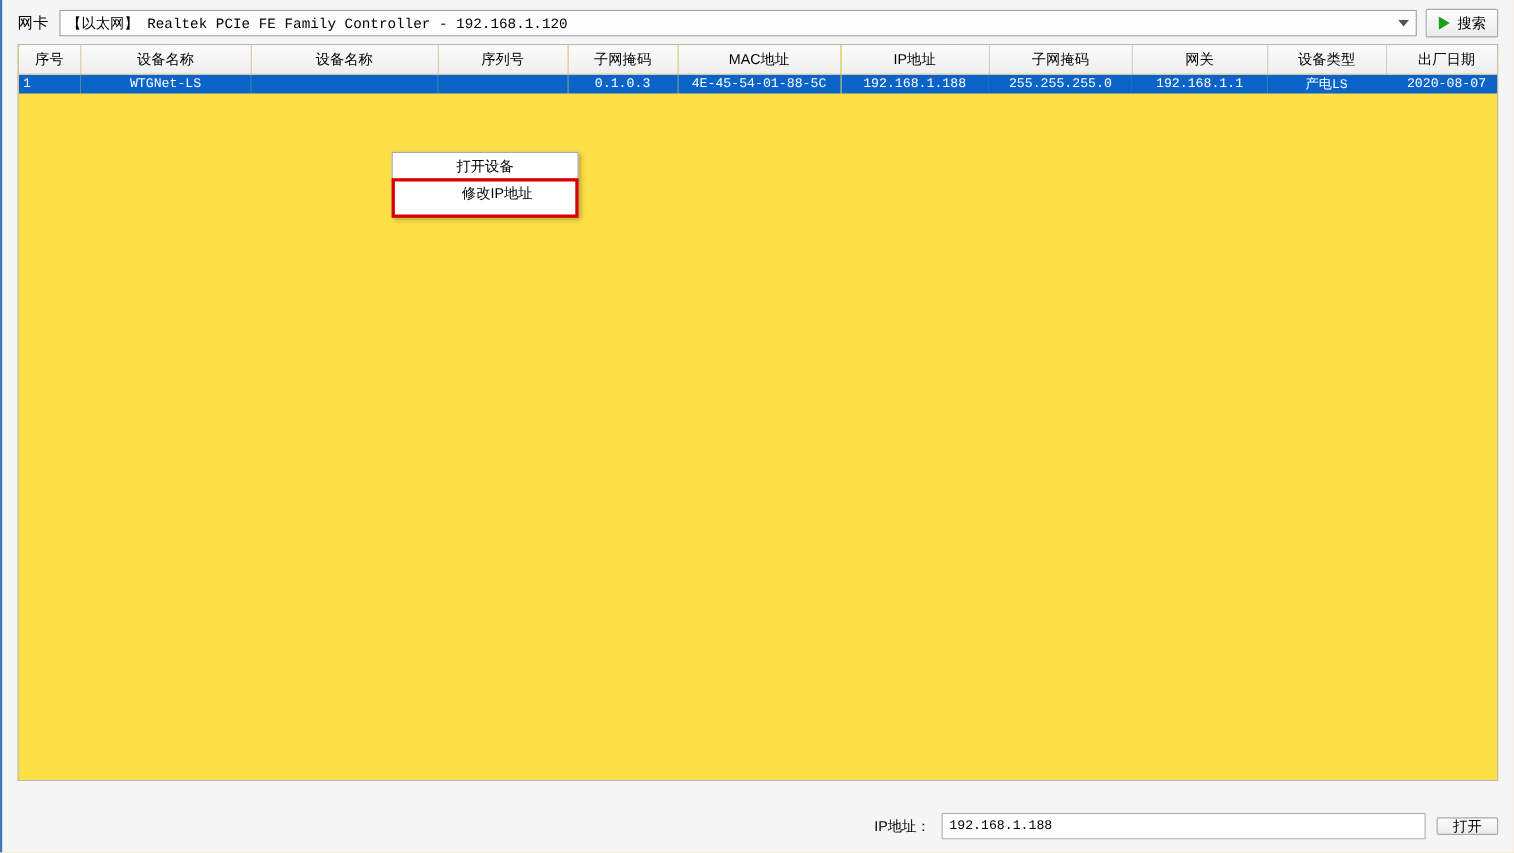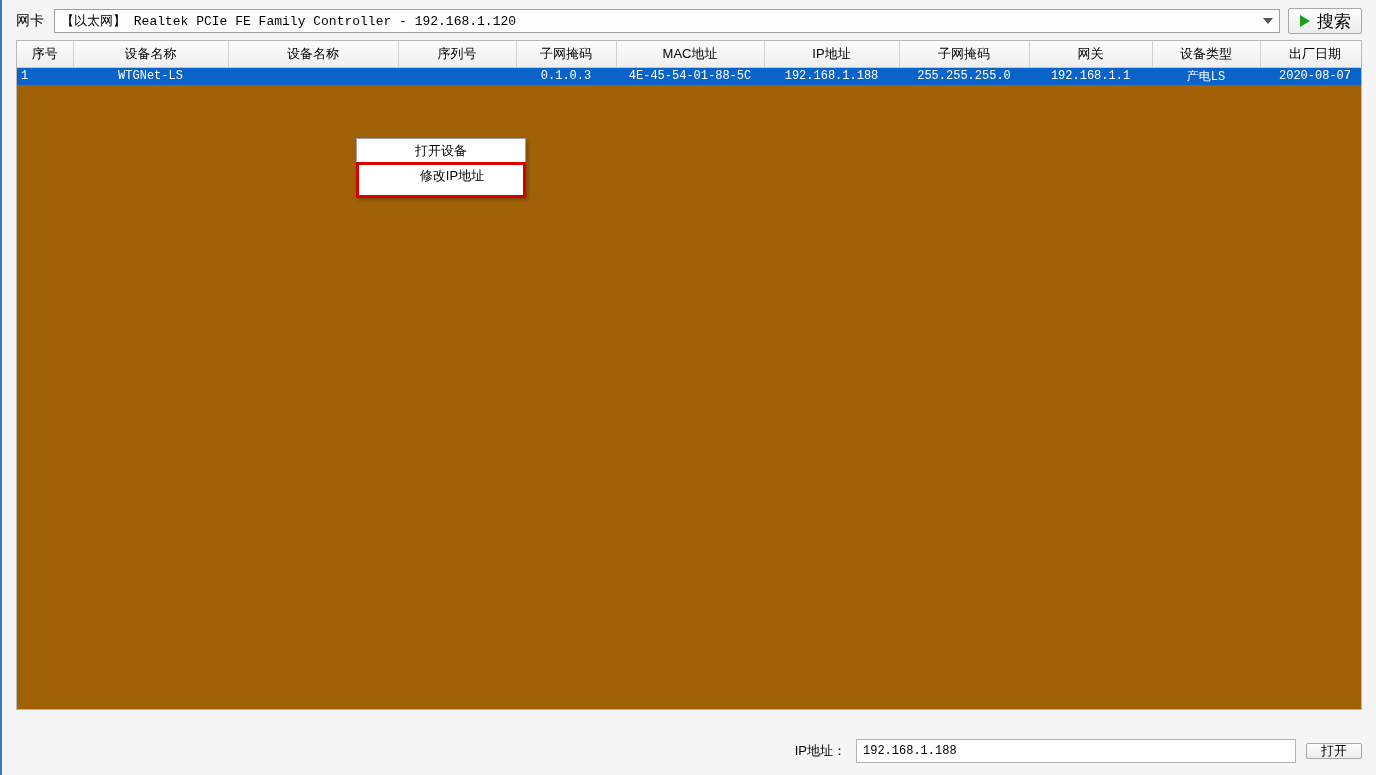--- a/index.html
+++ b/index.html
@@ -53,36 +53,36 @@
     height: 14px;
     display: flex;
     align-items: center;
     justify-content: center;
   }
   .caret svg { display:block; }
   .btn {
     height: 26px;
     border: 1px solid #a8a8a8;
     background: linear-gradient(#fdfdfd, #ececec);
-    font-size: 17px;
+    font-size: 13px;
     display: flex;
     align-items: center;
     justify-content: center;
     padding: 0 10px;
     gap: 6px;
     cursor: pointer;
     border-radius: 2px;
   }
   .btn .play-icon svg { display:block; }
 
   
   .table-wrap {
     margin: 0 14px;
     border: 1px solid #b8b8b8;
-    background: #a16207;
+    background: #fde047;
     height: 670px;
     position: relative;
     overflow: hidden;
   }
   table.grid {
     width: 100%;
     border-collapse: collapse;
     table-layout: fixed;
   }
   .grid th {

